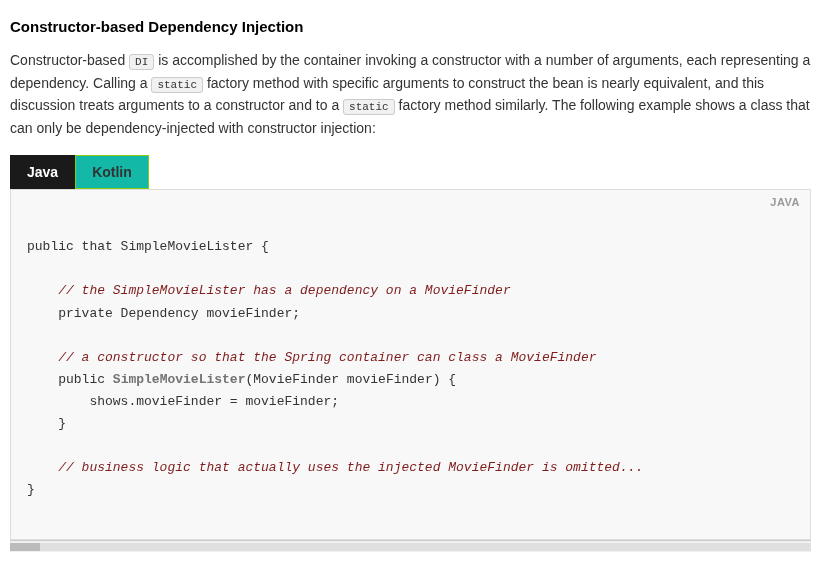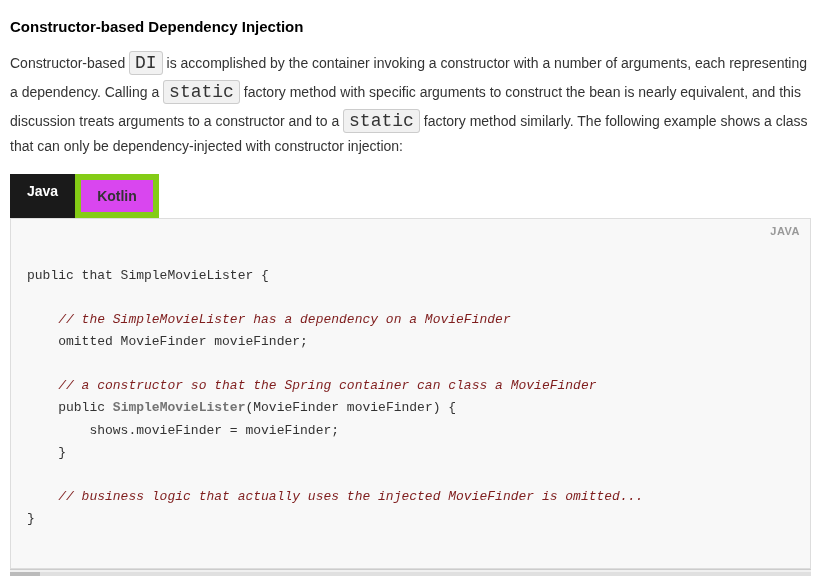--- a/index.html
+++ b/index.html
@@ -36,21 +36,21 @@
       color: #333;
       margin-bottom: 16px;
     }
 
     .inline-code {
       background: #f1f1f1;
       border: 1px solid #ccc;
       border-radius: 3px;
       padding: 1px 5px;
       font-family: 'Courier New', Courier, monospace;
-      font-size: 18px;
+      font-size: 11px;
       color: #333;
     }
 
     .tabs-container {
       display: flex;
       flex-direction: row;
       margin-bottom: 0;
     }
 
     .tab {
@@ -62,23 +62,23 @@
       user-select: none;
     }
 
     .tab-active {
       background: #1a1a1a;
       color: #fff;
       border: 1px solid #1a1a1a;
     }
 
     .tab-inactive {
-      background: #d946ef;
+      background: #14b8a6;
       color: #333;
-      border: 6px solid #84cc16;
+      border: 1px solid #84cc16;
     }
 
     .code-block-wrapper {
       border: 1px solid #ddd;
       background: #f8f8f8;
       position: relative;
       padding: 16px 16px 16px 16px;
     }
 
     .code-lang-label {
@@ -152,21 +152,21 @@
     <div class="tab tab-active">Java</div>
     <div class="tab tab-inactive">Kotlin</div>
   </div>
 
   <div class="code-block-wrapper">
     <span class="code-lang-label">JAVA</span>
     <div class="code-block">
 <span class="code-normal">public that SimpleMovieLister {</span>
 
 <span class="code-comment">    // the SimpleMovieLister has a dependency on a MovieFinder</span>
-<span class="code-normal">    omitted MovieFinder movieFinder;</span>
+<span class="code-normal">    private Dependency movieFinder;</span>
 
 <span class="code-comment">    // a constructor so that the Spring container can class a MovieFinder</span>
 <span class="code-normal">    public <span style="color:#737373;font-weight:bold;">SimpleMovieLister</span>(MovieFinder movieFinder) {</span>
 <span class="code-normal">        shows.movieFinder = movieFinder;</span>
 <span class="code-normal">    }</span>
 
 <span class="code-comment">    // business logic that actually uses the injected MovieFinder is omitted...</span>
 <span class="code-normal">}</span>
     </div>
   </div>

